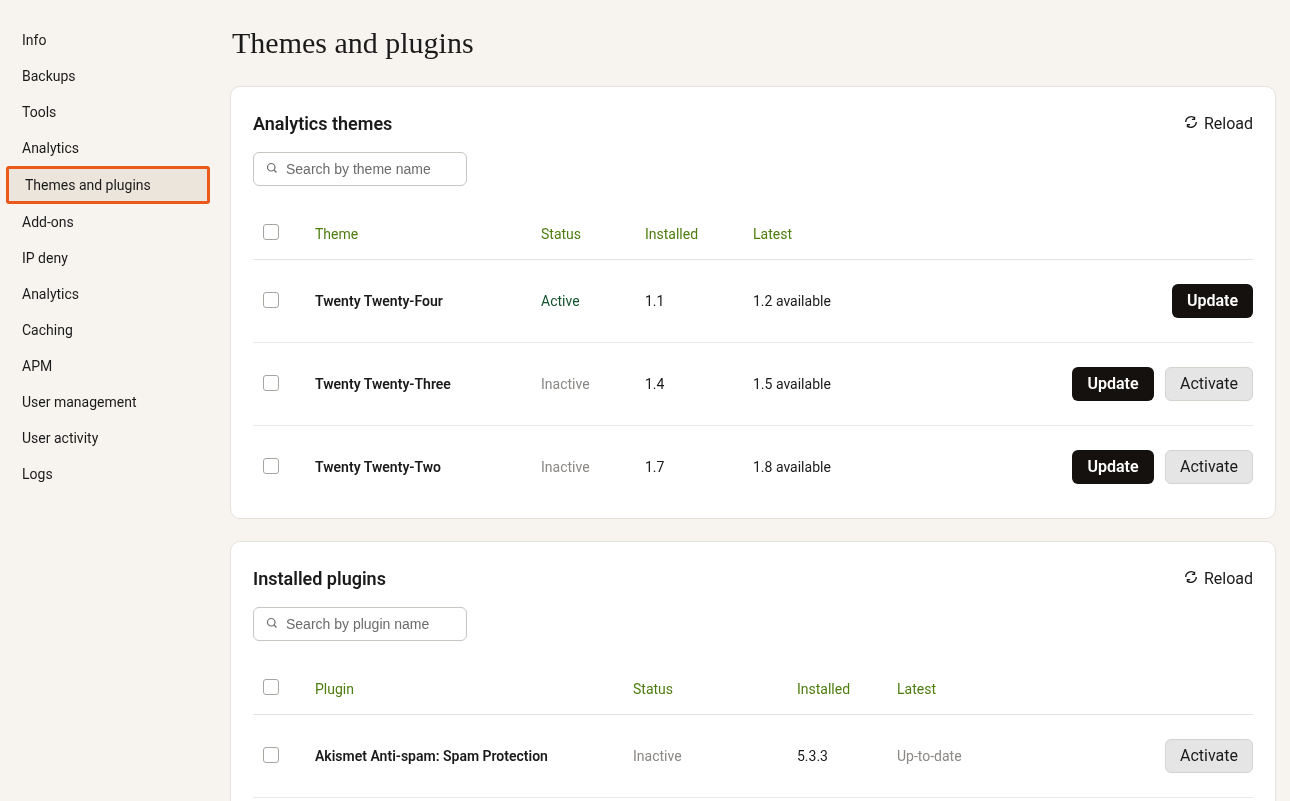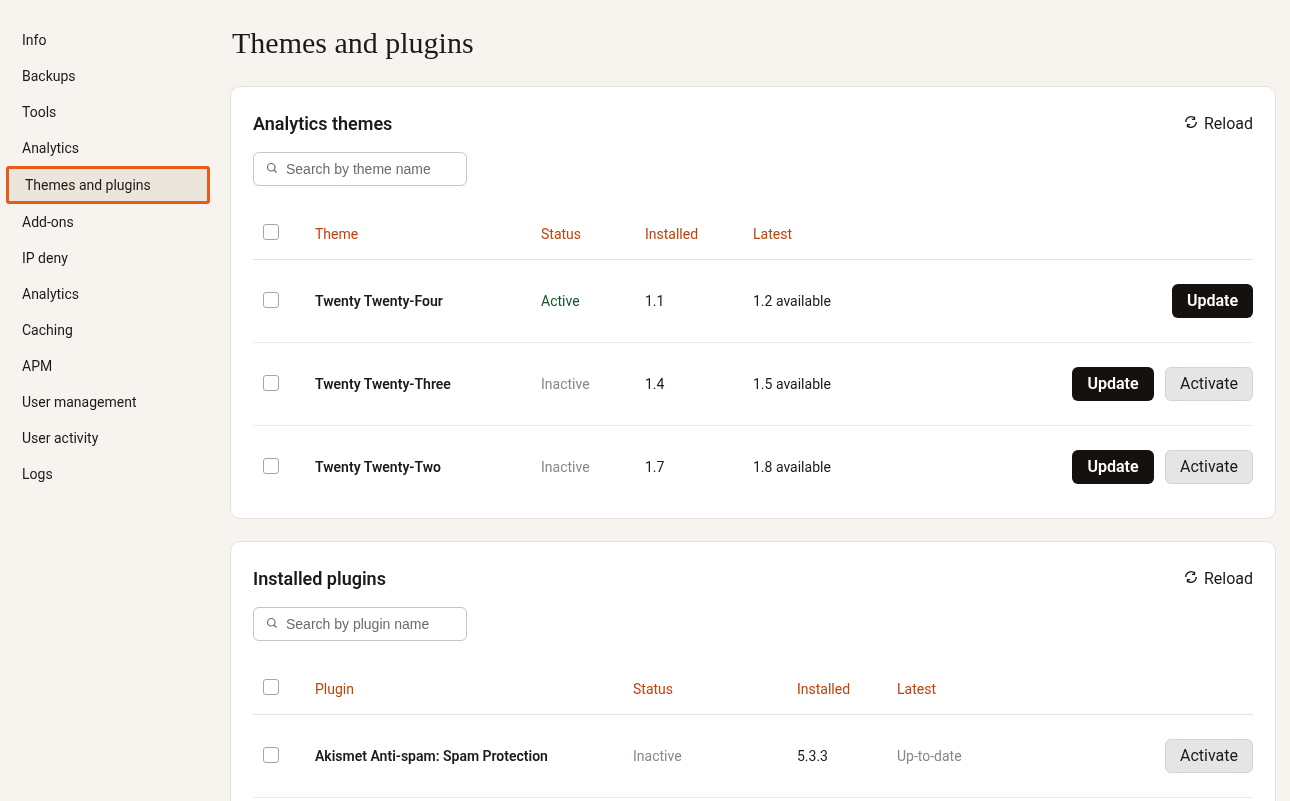--- a/index.html
+++ b/index.html
@@ -83,21 +83,21 @@
     outline: none;
     font-size: 14px;
     width: 100%;
     background: transparent;
   }
   .search-box input::placeholder { color: #6b6b6b; }
   table { width: 100%; border-collapse: collapse; }
   thead th {
     text-align: left;
     font-weight: 400;
-    color: #c2410c;
+    color: #4d7c0f;
     font-size: 14px;
     padding: 12px 0 16px 0;
     border-bottom: 1px solid #e5e2de;
   }
   tbody tr { border-bottom: 1px solid #eceae6; }
   tbody tr:last-child { border-bottom: none; }
   tbody td { padding: 24px 0; font-size: 14px; vertical-align: middle; }
   .col-check { width: 62px; }
   .themes-name-col { width: 226px; }
   .themes-status-col { width: 104px; }

